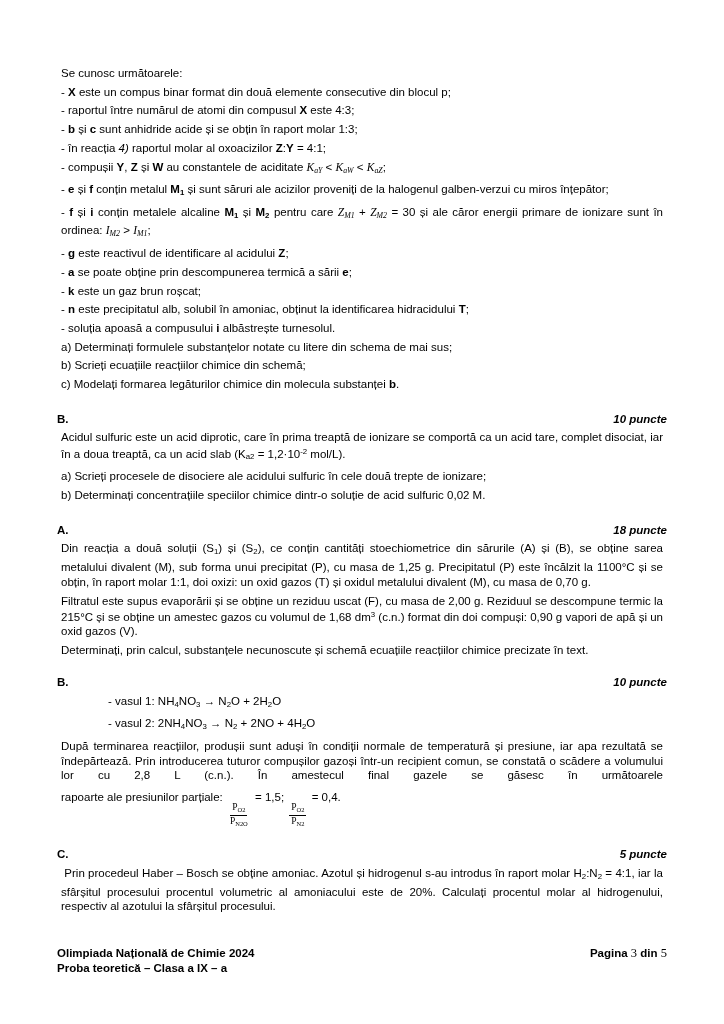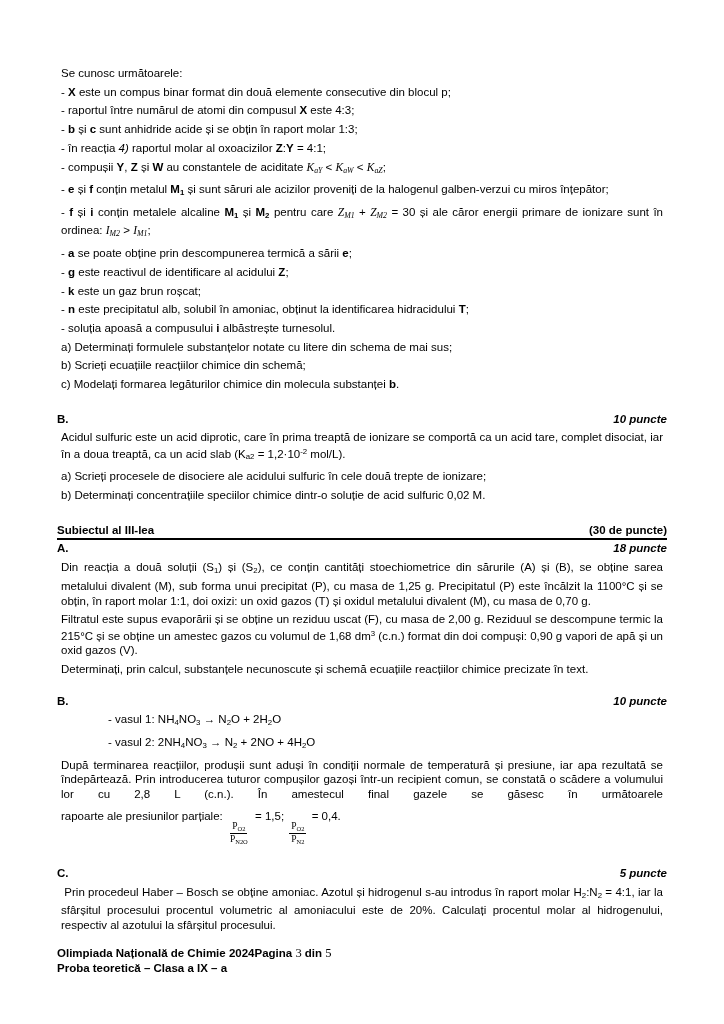--- a/index.html
+++ b/index.html
@@ -22,60 +22,56 @@
   sub{vertical-align:-0.25em;}
   sup{vertical-align:0.45em;}
   .math{font-family:"Liberation Serif","DejaVu Serif",serif;font-style:italic;}
   .serif{font-family:"Liberation Serif","DejaVu Serif",serif;font-weight:normal;font-size:12.5px;}
   .frac{display:inline-flex;flex-direction:column;align-items:center;vertical-align:-9px;
         font-family:"Liberation Serif","DejaVu Serif",serif;font-size:9.5px;line-height:11px;
         margin:0 2px;text-align:center;}
   .frac .fn{border-bottom:1px solid #000;padding:0 2px;}
   .frac .fd{padding:0 2px;}
   .ratios{padding:3px 0 2px 0;}
-  .footer{position:absolute;left:57px;right:57px;top:946px;display:flex;justify-content:flex-start;font-weight:bold;}
+  .footer{position:absolute;left:57px;right:57px;top:946px;display:flex;justify-content:space-between;font-weight:bold;}
 </style>
 </head>
 <body>
 
 <div class="content">
 
   <p>Se cunosc următoarele:</p>
   <p class="just">- <b>X</b> este un compus binar format din două elemente consecutive din blocul p;</p>
   <p class="just">- raportul între numărul de atomi din compusul <b>X</b> este 4:3;</p>
   <p class="just">- <b>b</b> și <b>c</b> sunt anhidride acide și se obțin în raport molar 1:3;</p>
   <p class="just">- în reacția <i>4)</i> raportul molar al oxoacizilor <b>Z</b>:<b>Y</b> = 4:1;</p>
   <p class="just">- compușii <b>Y</b>, <b>Z</b> și <b>W</b> au constantele de aciditate <span class="math">K<sub>aY</sub></span> &lt; <span class="math">K<sub>aW</sub></span> &lt; <span class="math">K<sub>aZ</sub></span>;</p>
   <p class="just">- <b>e</b> și <b>f</b> conțin metalul <b>M<sub>1</sub></b> și sunt săruri ale acizilor proveniți de la halogenul galben-verzui cu miros înțepător;</p>
   <p class="just">- <b>f</b> și <b>i</b> conțin metalele alcaline <b>M<sub>1</sub></b> și <b>M<sub>2</sub></b> pentru care <span class="math">Z<sub>M1</sub></span> + <span class="math">Z<sub>M2</sub></span> = 30 și ale căror energii primare de ionizare sunt în ordinea: <span class="math">I<sub>M2</sub></span> &gt; <span class="math">I<sub>M1</sub></span>;</p>
+  <p class="just">- <b>g</b> este reactivul de identificare al acidului <b>Z</b>;</p>
   <p class="just">- <b>a</b> se poate obține prin descompunerea termică a sării <b>e</b>;</p>
-  <p class="just">- <b>g</b> este reactivul de identificare al acidului <b>Z</b>;</p>
   <p class="just">- <b>k</b> este un gaz brun roșcat;</p>
   <p class="just">- <b>n</b> este precipitatul alb, solubil în amoniac, obținut la identificarea hidracidului <b>T</b>;</p>
   <p class="just">- soluția apoasă a compusului <b>i</b> albăstrește turnesolul.</p>
   <p>a) Determinați formulele substanțelor notate cu litere din schema de mai sus;</p>
   <p>b) Scrieți ecuațiile reacțiilor chimice din schemă;</p>
   <p>c) Modelați formarea legăturilor chimice din molecula substanței <b>b</b>.</p>
 
   <div class="gap"></div>
 
   <div class="sec-row">
     <span class="sec-label">B.</span>
     <span class="sec-points">10 puncte</span>
   </div>
   <p class="just">Acidul sulfuric este un acid diprotic, care în prima treaptă de ionizare se comportă ca un acid tare, complet disociat, iar în a doua treaptă, ca un acid slab (K<sub>a2</sub> = 1,2·10<sup>-2</sup> mol/L).</p>
   <p>a) Scrieți procesele de disociere ale acidului sulfuric în cele două trepte de ionizare;</p>
   <p>b) Determinați concentrațiile speciilor chimice dintr-o soluție de acid sulfuric 0,02 M.</p>
 
   <div class="gap"></div>
 
-  <div class="subject-row">
-    <span>Subiectul al III-lea</span>
-    <span>(30 de puncte)</span>
-  </div>
 
   <div class="sec-row">
     <span class="sec-label">A.</span>
     <span class="sec-points">18 puncte</span>
   </div>
   <p class="just">Din reacția a două soluții (S<sub>1</sub>) și (S<sub>2</sub>), ce conțin cantități stoechiometrice din sărurile (A) și (B), se obține sarea metalului divalent (M), sub forma unui precipitat (P), cu masa de 1,25 g. Precipitatul (P) este încălzit la 1100°C și se obțin, în raport molar 1:1, doi oxizi: un oxid gazos (T) și oxidul metalului divalent (M), cu masa de 0,70 g.</p>
   <p class="just">Filtratul este supus evaporării și se obține un reziduu uscat (F), cu masa de 2,00 g. Reziduul se descompune termic la 215°C și se obține un amestec gazos cu volumul de 1,68 dm<sup>3</sup> (c.n.) format din doi compuși: 0,90 g vapori de apă și un oxid gazos (V).</p>
   <p>Determinați, prin calcul, substanțele necunoscute și schemă ecuațiile reacțiilor chimice precizate în text.</p>
 
   <div class="gap-sm"></div>

